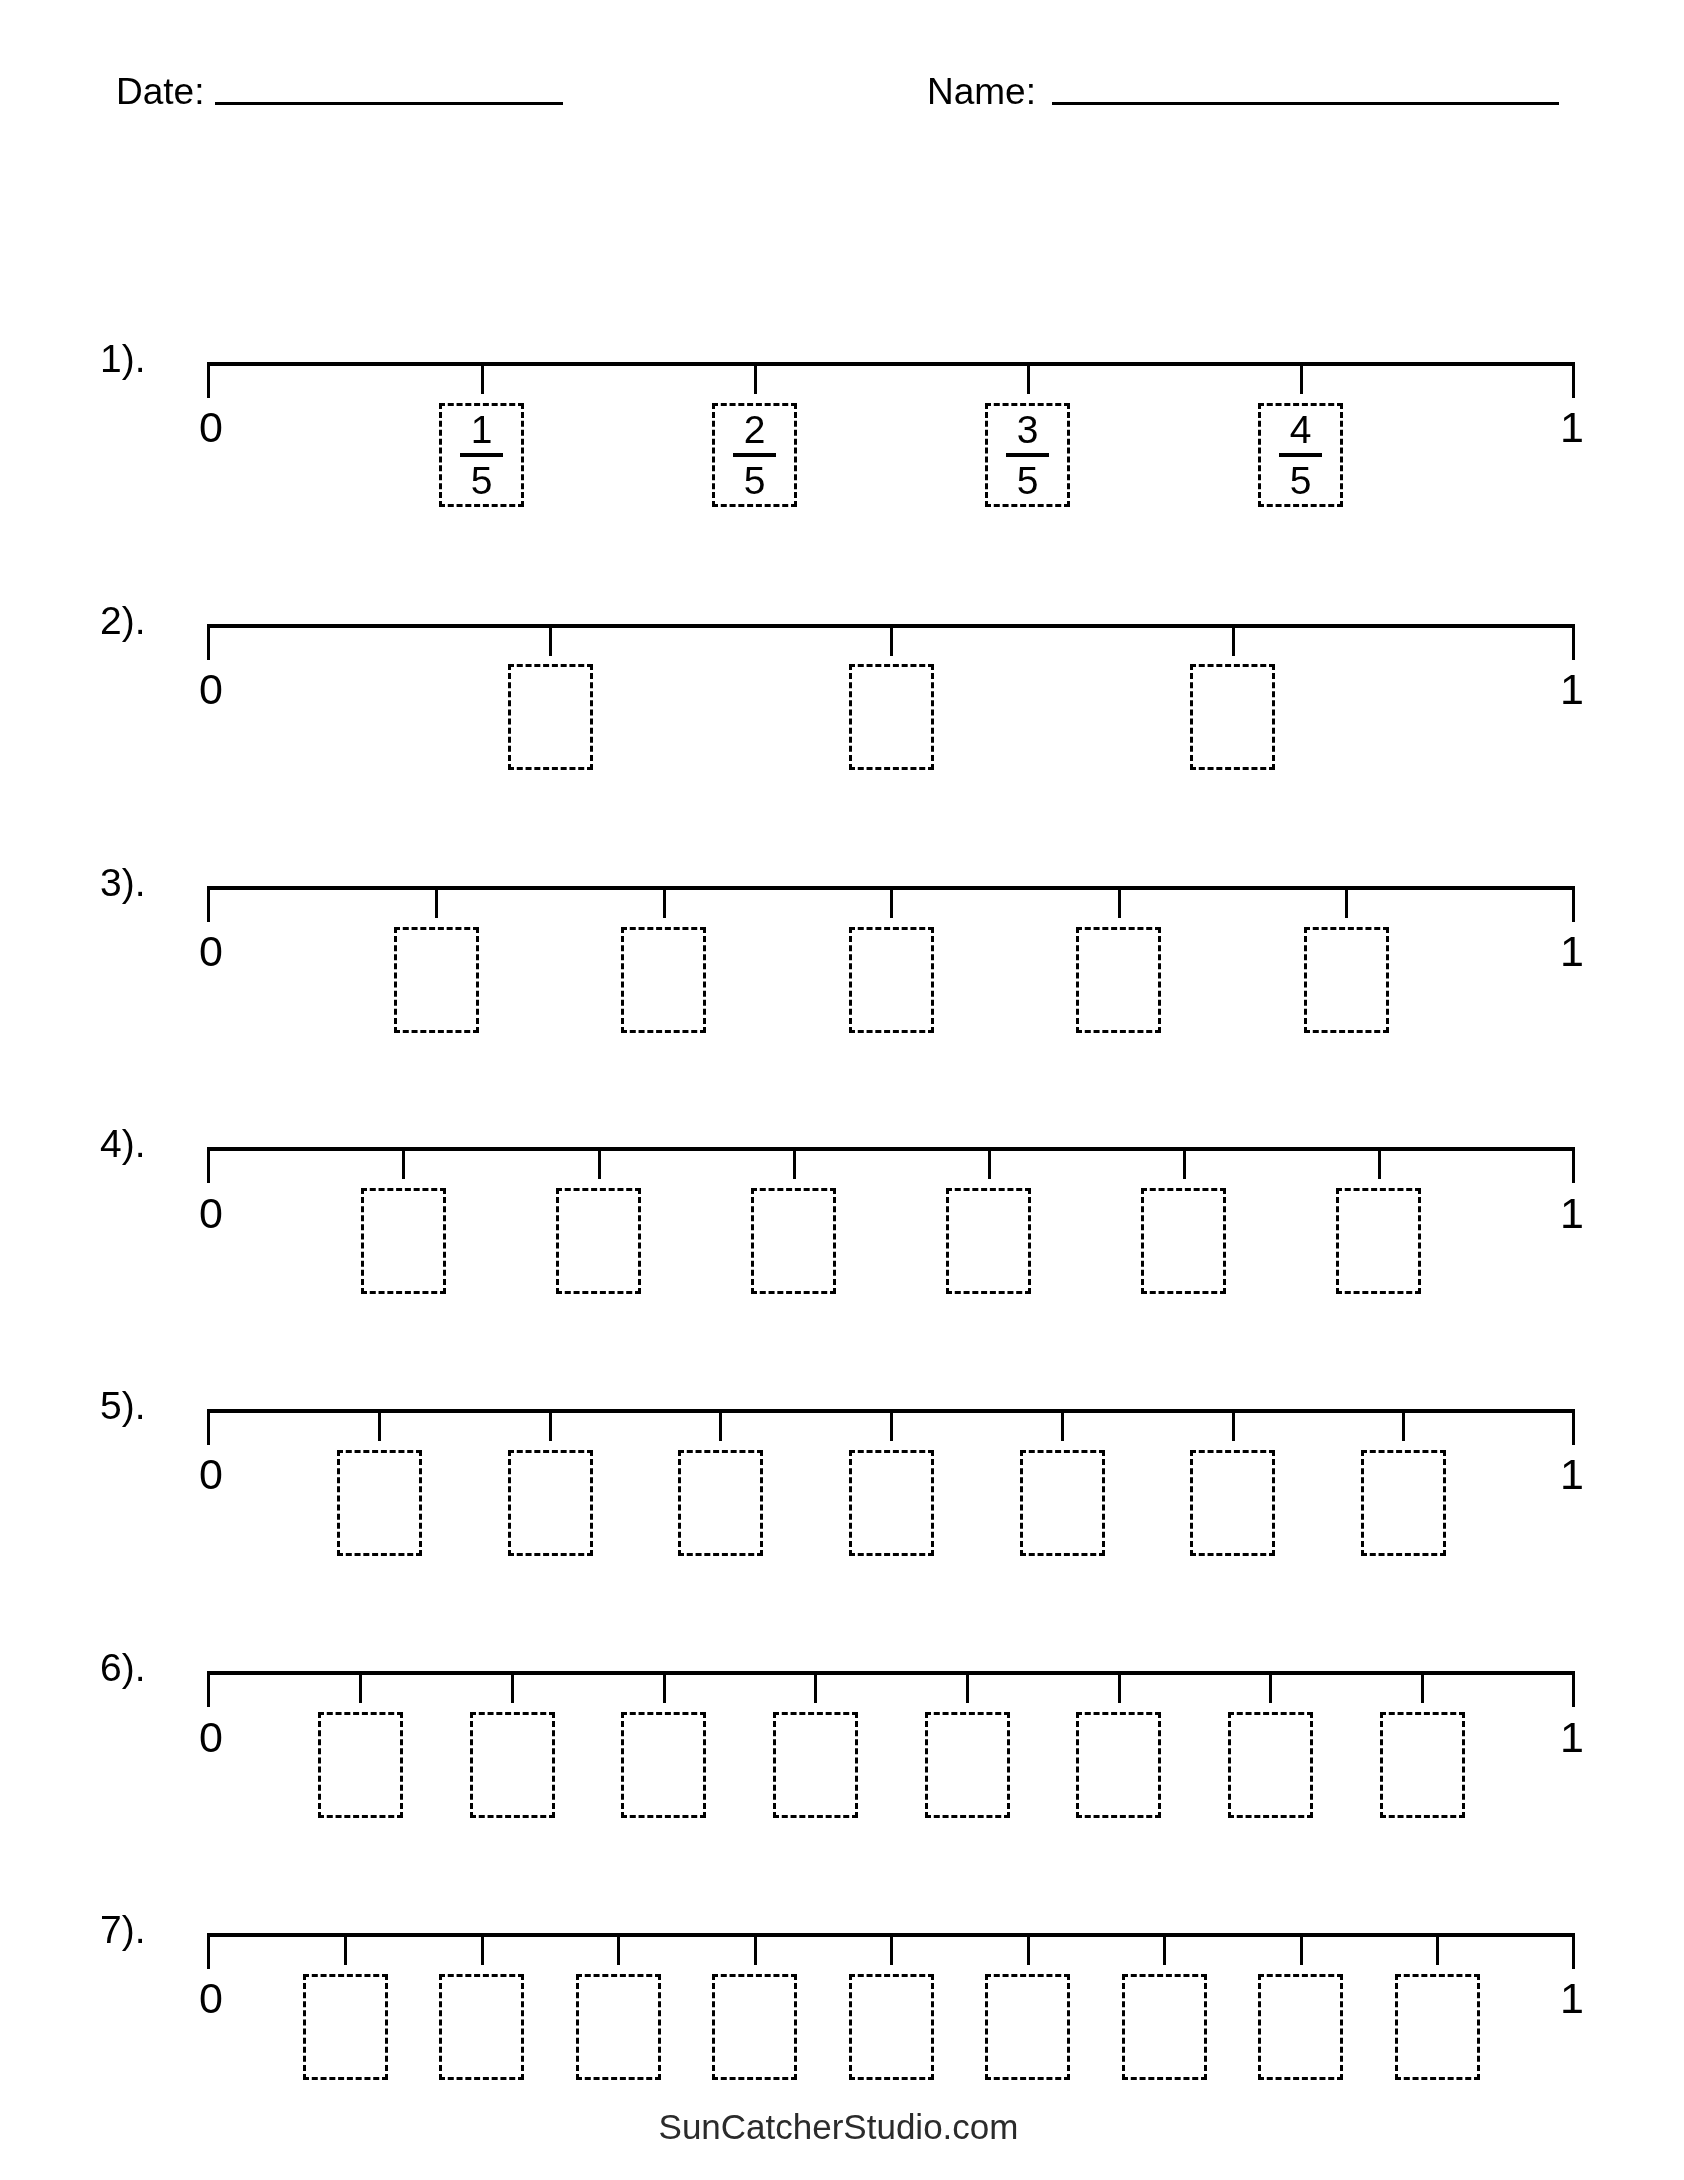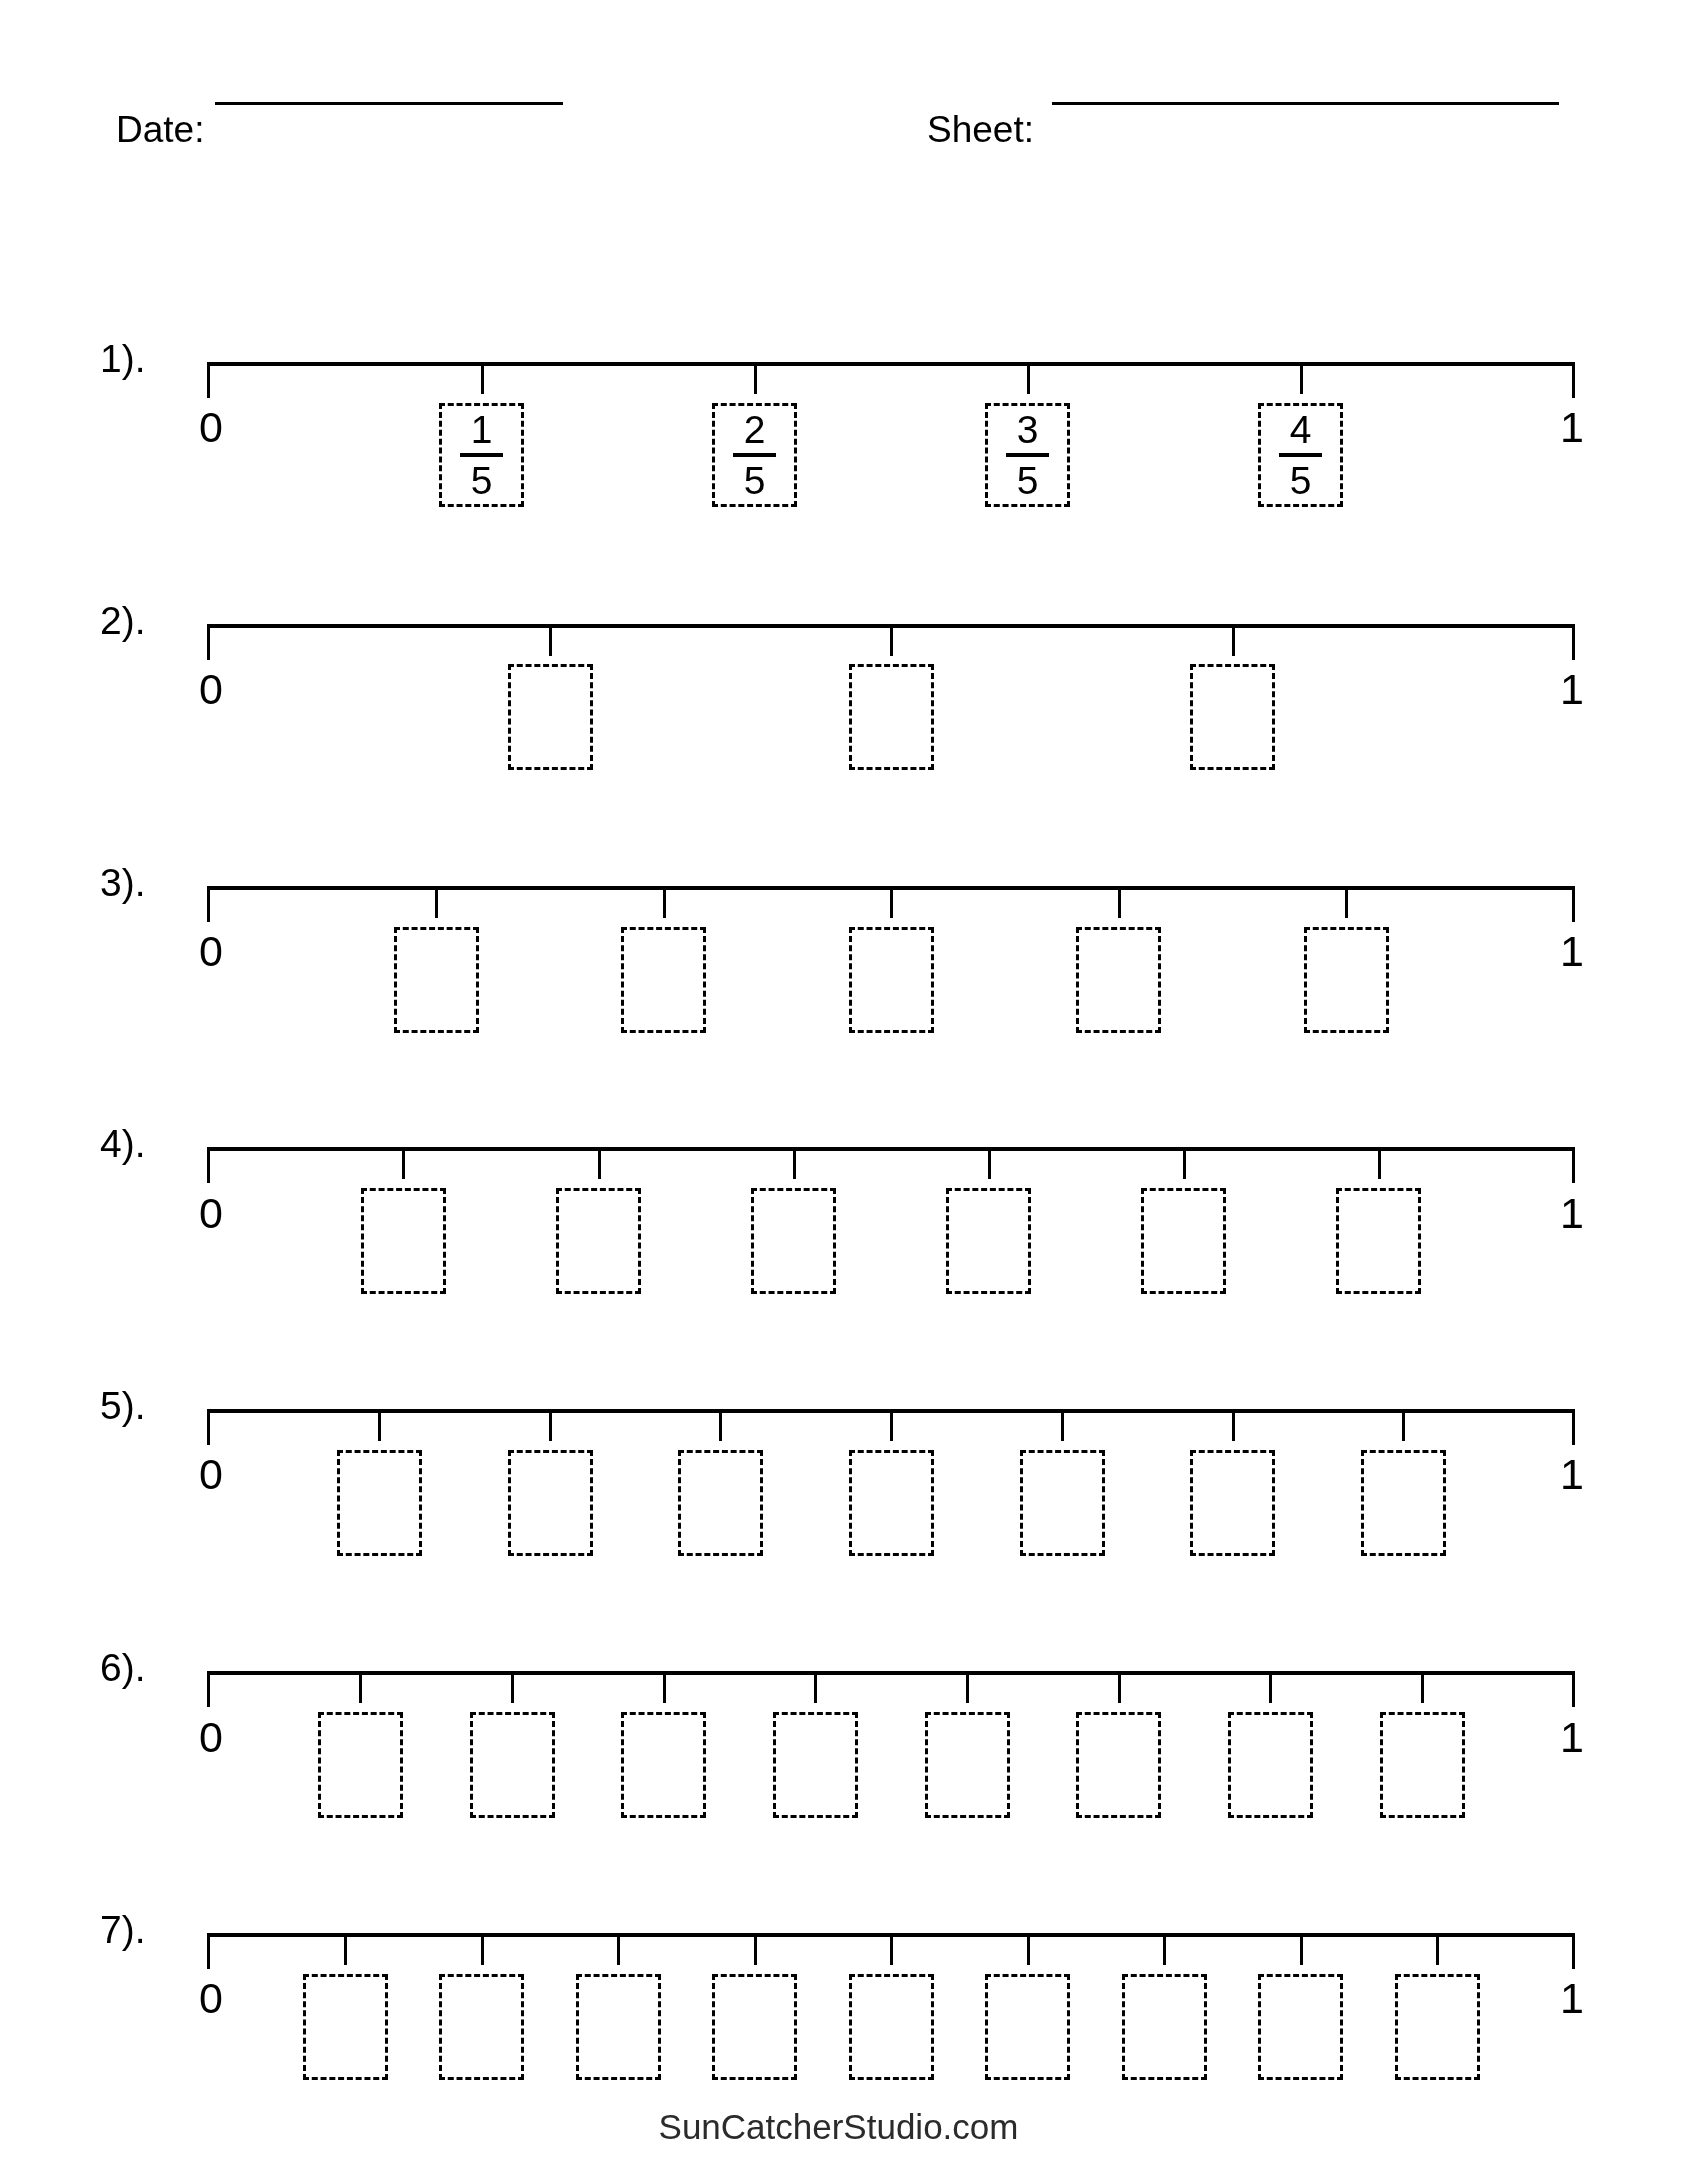--- a/index.html
+++ b/index.html
@@ -1,21 +1,21 @@
 <!DOCTYPE html>
 <html style="font-size:13.6px"><head>
 <meta charset="utf-8">
 <style>
   html,body{margin:0;padding:0;background:#fff;}
   .page{
     position:relative;width:1685px;height:2181px;background:#ffffff;
     font-family:"Liberation Sans","DejaVu Sans",sans-serif;color:#000;overflow:hidden;
   }
   
-  .hdr-label{position:absolute;font-size:37px;line-height:1;white-space:nowrap;margin-top:38px;}
+  .hdr-label{position:absolute;font-size:37px;line-height:1;white-space:nowrap;}
   .write-line{position:absolute;height:0;border-bottom:3.4px solid #000;}
   .date-label{left:116px;top:73px;}
   .date-line{left:215px;top:102px;width:348px;}
   .name-label{left:927px;top:73px;}
   .name-line{left:1052px;top:102px;width:507px;}
   
   .title{position:absolute;left:0;right:29px;top:160px;margin:0;text-align:center;
          font-size:52px;font-weight:bold;letter-spacing:0;}
   .subtitle{position:absolute;left:0;right:22px;top:228px;margin:0;text-align:center;
          font-size:37px;font-weight:400;}
@@ -40,21 +40,21 @@
           font-size:35px;color:#2b2b2b;}
 </style>
 </head>
 <body>
 
 <div class="page">
 
   <span class="hdr-label date-label">Date:</span>
   <span class="write-line date-line"></span>
 
-  <span class="hdr-label name-label">Sheet:</span>
+  <span class="hdr-label name-label">Name:</span>
   <span class="write-line name-line"></span>
 
 
   <div id="problems">
       <div class="problem">
         <div class="row-label" style="left: 100px; top: 339px;">1).</div>
         <div class="baseline" style="left: 209px; top: 362px; width: 1365px;"></div>
         <div class="tick end" style="left: 207px; top: 362px;"></div>
         <div class="tick mid" style="left: 481px; top: 362px;"></div>
         <div class="tick mid" style="left: 754px; top: 362px;"></div>

